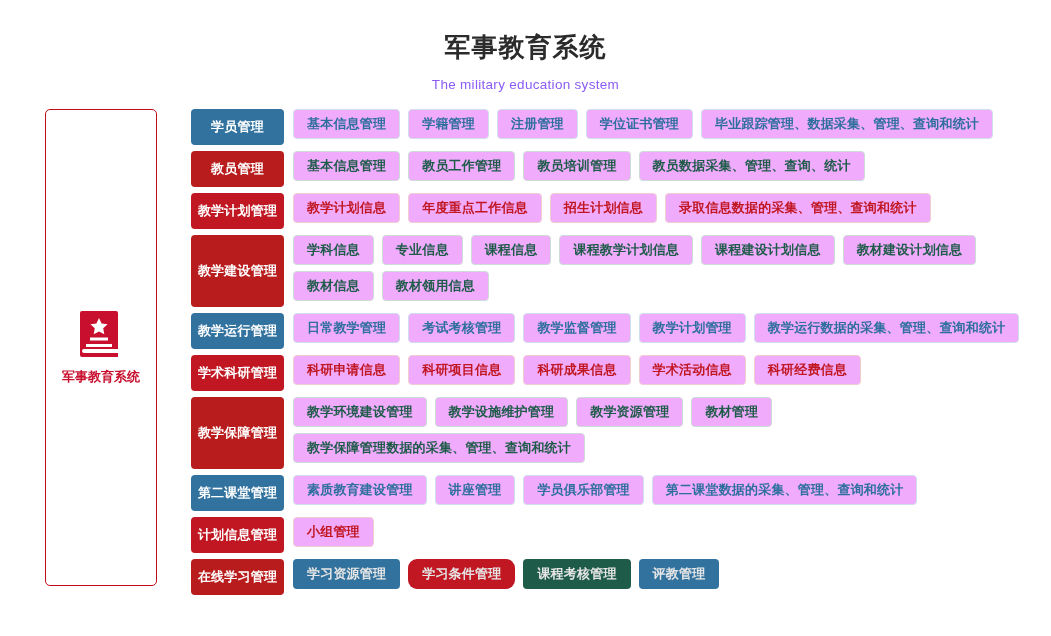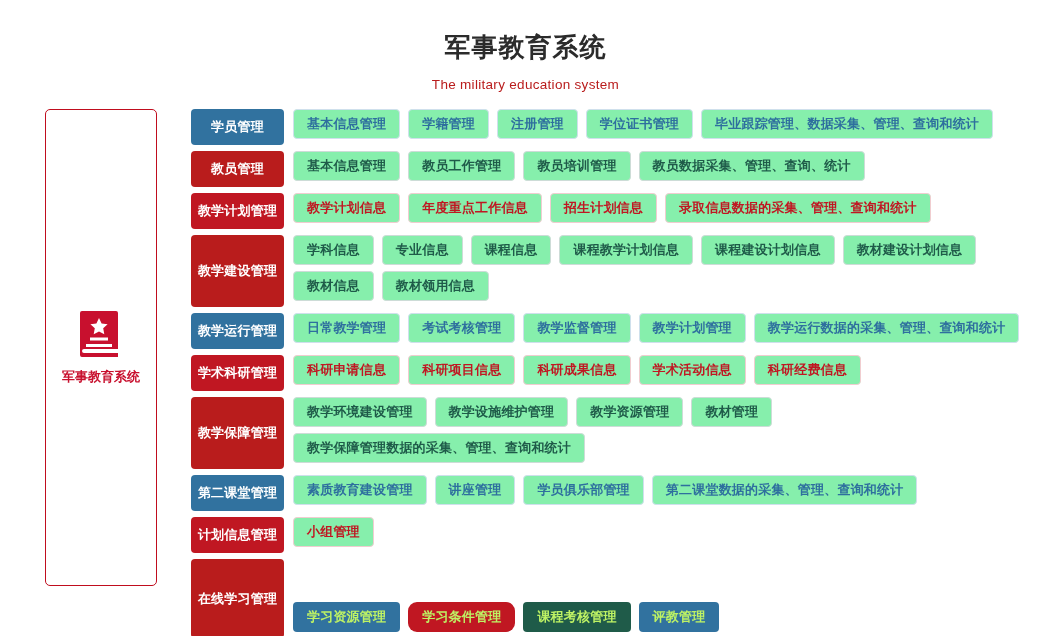--- a/index.html
+++ b/index.html
@@ -23,21 +23,21 @@
   .header h1 {
     margin: 0;
     font-size: 26px;
     font-weight: bold;
     color: #2b2b2b;
     letter-spacing: 1px;
   }
   .header .subtitle {
     margin-top: 12px;
     font-size: 13.5px;
-    color: #b91c1c;
+    color: #8b5cf6;
     font-weight: normal;
     letter-spacing: 0.3px;
   }
 
   
   .content {
     display: flex;
     align-items: flex-start;
     margin-top: 17px;
     padding-left: 45px;
@@ -106,37 +106,37 @@
     display: flex;
     flex-wrap: wrap;
     align-content: flex-start;
     flex: 1 1 auto;
   }
   .item-btn {
     min-height: 30px;
     box-sizing: border-box;
     border-radius: 4px;
     border: 1px solid transparent;
-    background: #86efac;
+    background: #f0abfc;
     font-size: 13px;
     font-weight: bold;
     display: inline-flex;
     align-items: center;
     justify-content: center;
     padding: 4px 13px;
     margin: 0 8px 6px 0;
     white-space: nowrap;
     letter-spacing: 0.2px;
   }
   .it-blue  { border-color: #cfe0ec; color: #2e6f9e; }
   .it-green { border-color: #cddcd7; color: #1f5b49; }
   .it-red   { border-color: #f0cdd0; color: #c01722; }
 
   
-  .item-btn.solid { border-color: transparent; color: #bef264; margin-top: 43px; }
+  .item-btn.solid { border-color: transparent; color: #e5e5e5; }
   .item-btn.solid.it-blue  { background: #31729f; }
   .item-btn.solid.it-green { background: #1f5b49; }
   .item-btn.solid.it-red   { background: #c01722; border-radius: 9px; }
 </style>
 </head>
 <body>
 
 <div class="header">
   <h1>军事教育系统</h1>
   <div class="subtitle">The military education system</div>

